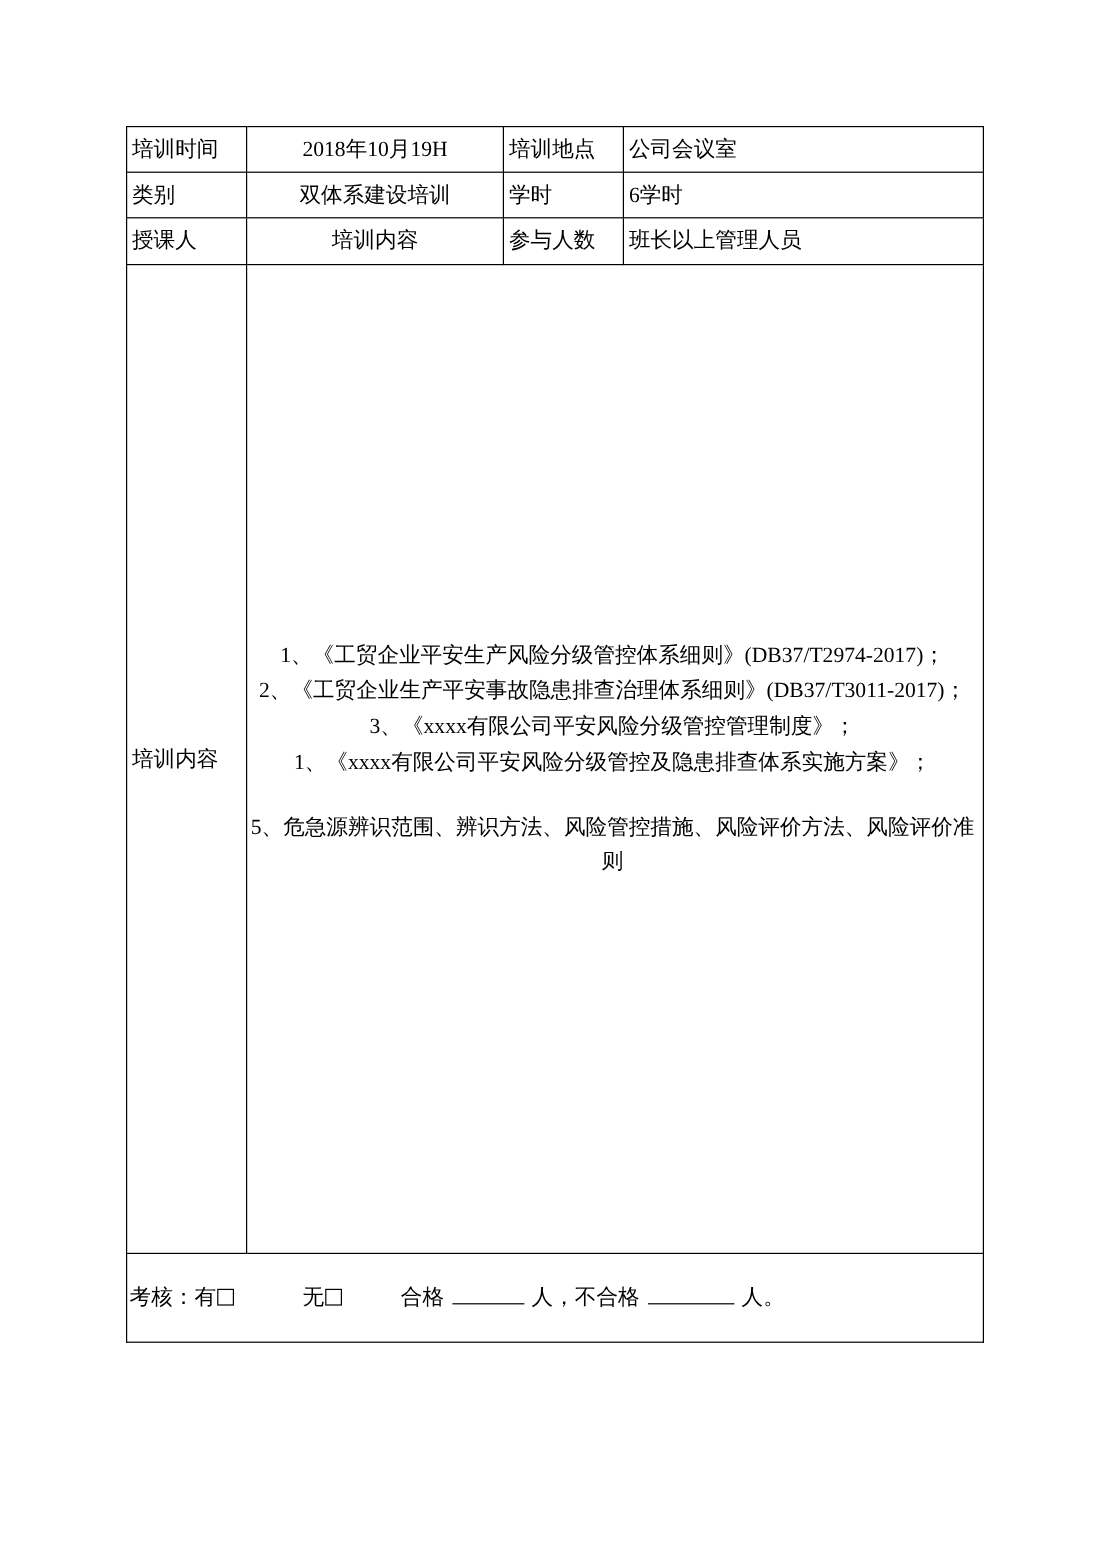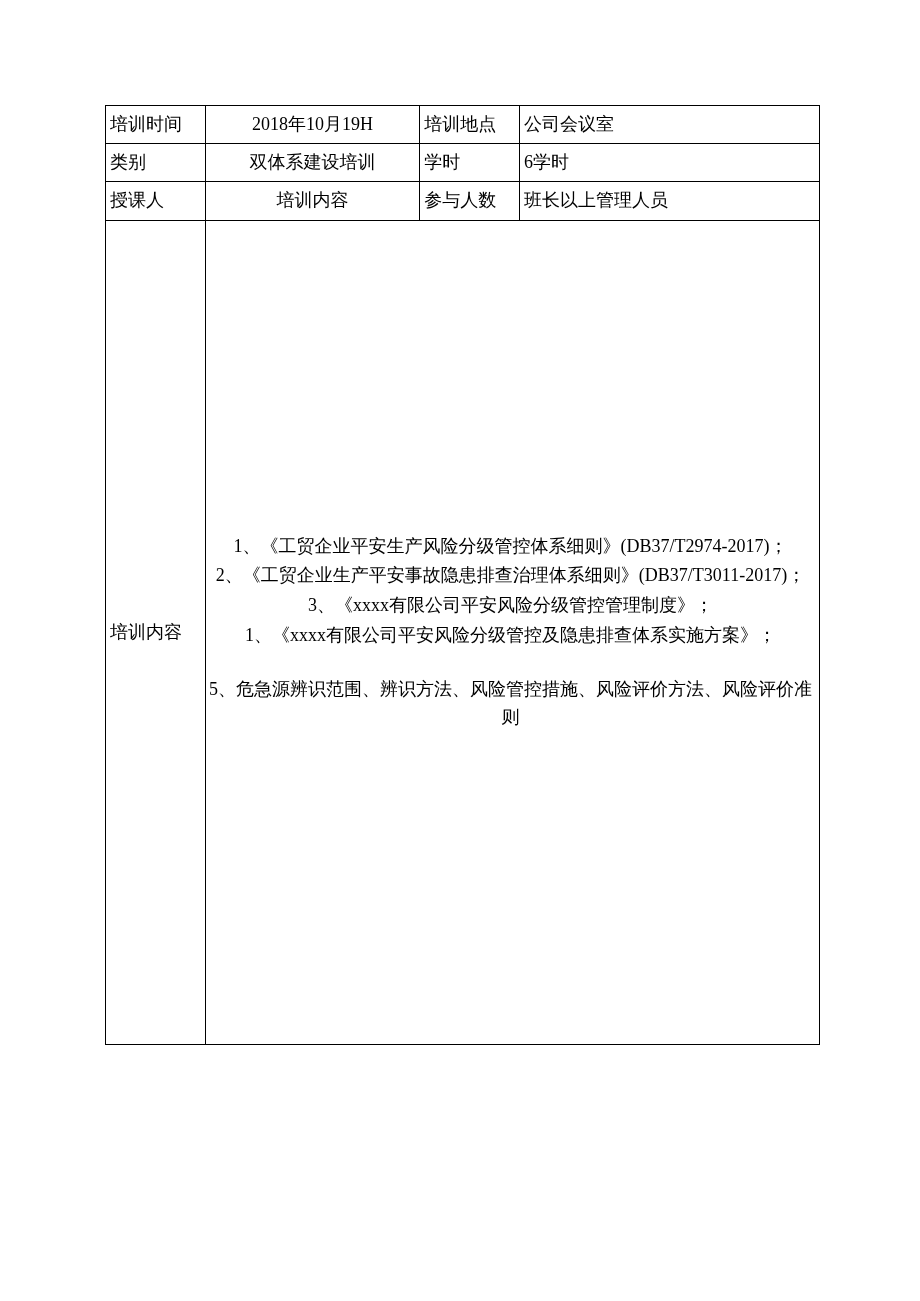--- a/index.html
+++ b/index.html
@@ -97,15 +97,28 @@
     <tr>
       <td class="label-train-content">培训内容</td>
       <td colspan="3" class="content-cell">
         <p>1、《工贸企业平安生产风险分级管控体系细则》(DB37/T2974-2017)；</p>
         <p>2、《工贸企业生产平安事故隐患排查治理体系细则》(DB37/T3011-2017)；</p>
         <p>3、《xxxx有限公司平安风险分级管控管理制度》；</p>
         <p>1、《xxxx有限公司平安风险分级管控及隐患排查体系实施方案》；</p>
         <p class="last">5、危急源辨识范围、辨识方法、风险管控措施、风险评价方法、风险评价准则</p>
       </td>
     </tr>
+    <tr class="assessment-row">
+      <td colspan="4">
+        <span>考核：有</span><span class="checkbox"></span>
+        <span class="gap"></span>
+        <span>无</span><span class="checkbox"></span>
+        <span class="gap2"></span>
+        <span>合格</span>
+        <span class="blank-line bl-1"></span>
+        <span>人，不合格</span>
+        <span class="blank-line bl-2"></span>
+        <span>人。</span>
+      </td>
+    </tr>
   </tbody>
     </table>
 </div>
 
 </body></html>

